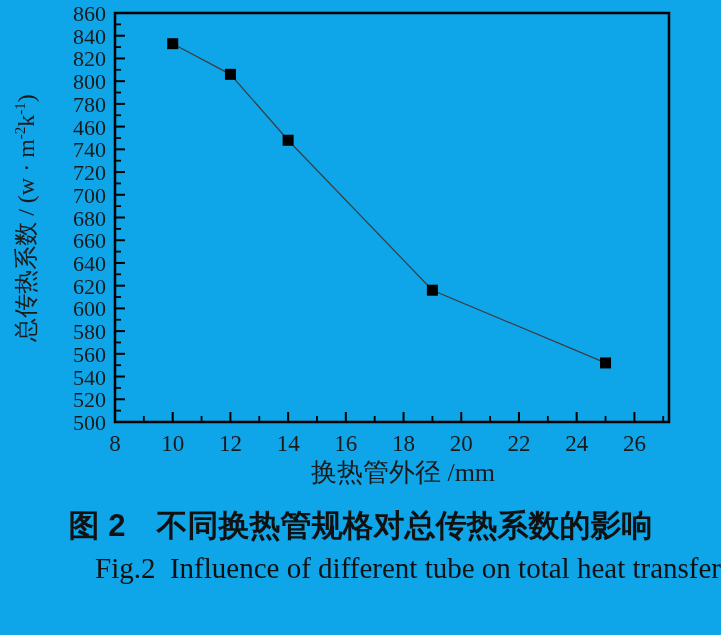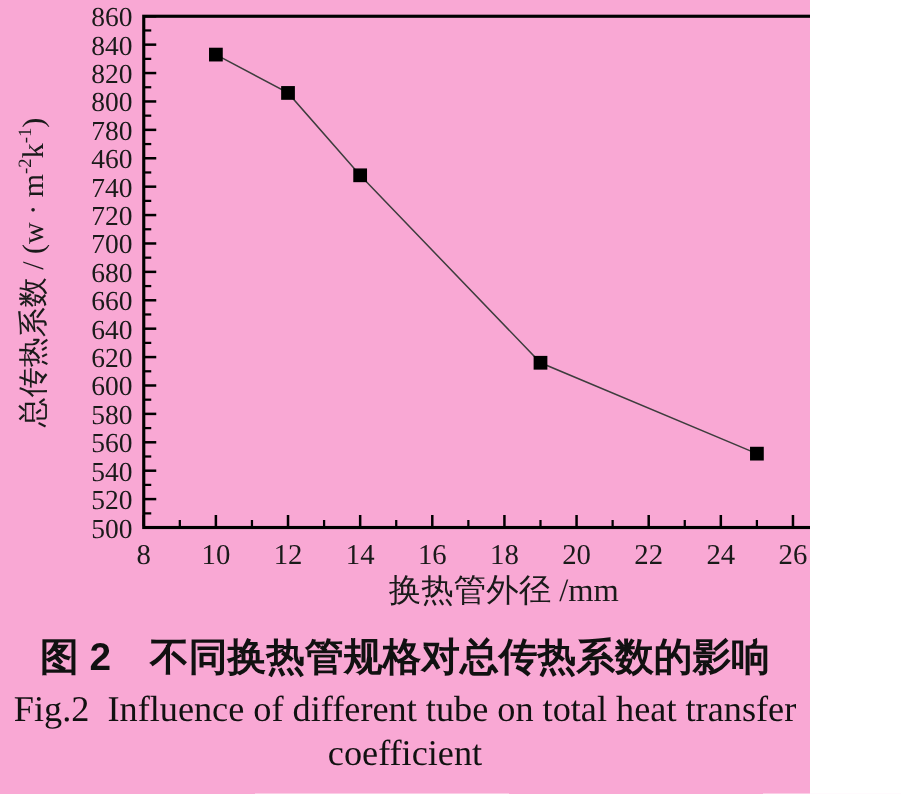--- a/index.html
+++ b/index.html
@@ -1,30 +1,30 @@
 <!DOCTYPE html>
 <html><head>
 <meta charset="utf-8">
 <style>
   html,body{margin:0;padding:0;background:#ffffff;}
   .page{
-    width:648px;height:635px;background:#f9a8d4;overflow:hidden;
+    width:721px;height:635px;background:#0ea5e9;overflow:hidden;
     font-family:"Liberation Serif","DejaVu Serif",serif;color:#1a1a1a;
     position:relative;
   }
   #chart-svg{display:block;}
   #chart-svg text{font-family:"Liberation Serif","DejaVu Serif",serif;}
   .caption-cn{
     text-align:center;
     font-family:Liberation Sans, sans-serif;
     font-weight:bold;font-size:31px;line-height:38px;
     margin-top:13px;white-space:pre-wrap;color:#111111;
   }
   .caption-en{
-    text-align:center;
+    text-align:right;
     font-family:"Liberation Serif","DejaVu Serif",serif;
     font-size:29px;line-height:33px;margin-top:7px;
     white-space:pre-wrap;color:#111111;
   }
   .caption-en.line2{margin-top:2px;}
 </style>
 </head>
 <body>
 
 <div class="page">
@@ -120,14 +120,13 @@
       <rect x="167.20833333333334" y="38.175" width="11" height="11" fill="#000000"></rect>
       <rect x="224.91666666666669" y="68.85" width="11" height="11" fill="#000000"></rect>
       <rect x="282.625" y="134.74444444444444" width="11" height="11" fill="#000000"></rect>
       <rect x="426.89583333333337" y="284.7111111111111" width="11" height="11" fill="#000000"></rect>
       <rect x="600.0208333333334" y="357.4222222222222" width="11" height="11" fill="#000000"></rect>
       <text x="403" y="481" text-anchor="middle" font-size="26" fill="#1a1a1a">换热管外径 /mm</text>
       <text transform="translate(34 218) rotate(-90)" text-anchor="middle" font-size="24" fill="#1a1a1a"><tspan dy="0">总传热系数 / (w · m</tspan><tspan dy="-9" font-size="15">-2</tspan><tspan dy="9">k</tspan><tspan dy="-9" font-size="15">-1</tspan><tspan dy="9">)</tspan></text>
     </svg>
   <div class="caption-cn">图 2　不同换热管规格对总传热系数的影响</div>
   <div class="caption-en">Fig.2  Influence of different tube on total heat transfer</div>
-  <div class="caption-en line2">coefficient</div>
 </div>
 
 </body></html>

